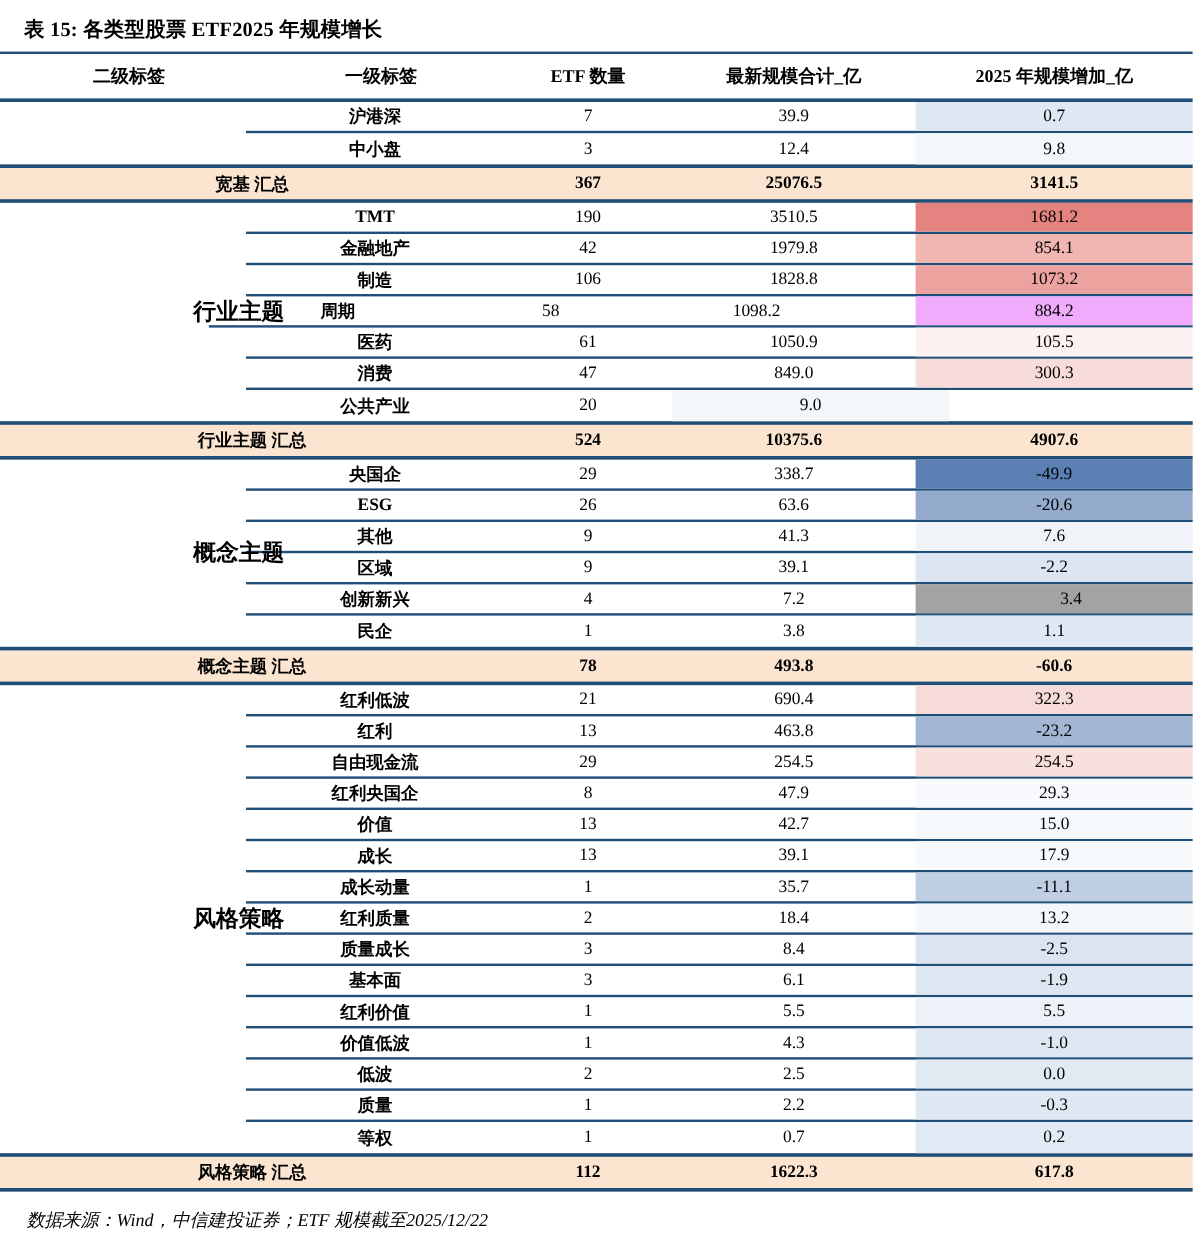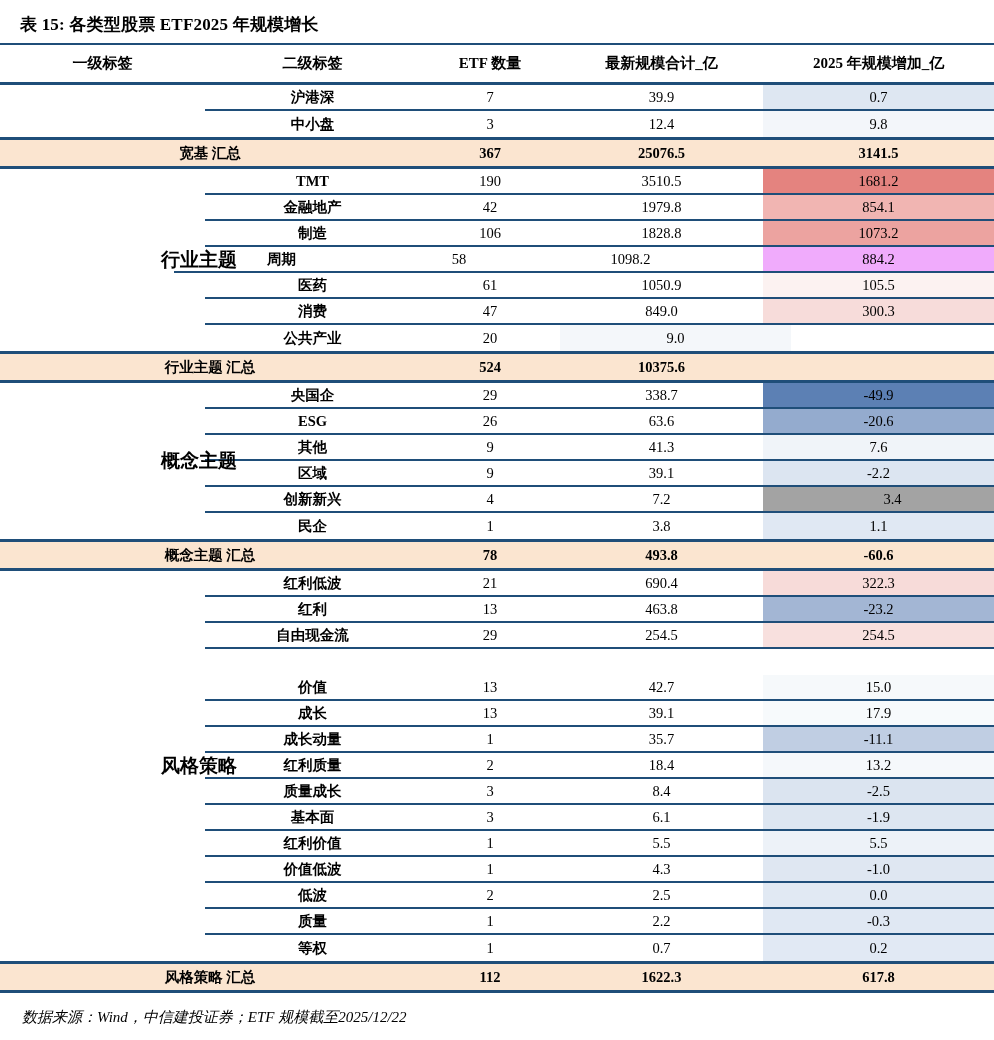--- a/index.html
+++ b/index.html
@@ -56,22 +56,22 @@
     font-style:italic;font-size:15px;
   }
 </style>
 </head>
 <body>
 
 <div class="title">表 15: 各类型股票 ETF2025 年规模增长</div>
 
 <div class="table">
   <div class="thead">
+    <div class="cell c2">二级标签</div>
     <div class="cell c1">一级标签</div>
-    <div class="cell c2">二级标签</div>
     <div class="cell c3">ETF 数量</div>
     <div class="cell c4">最新规模合计_亿</div>
     <div class="cell c5">2025 年规模增加_亿</div>
   </div>
   <div id="tbody">
       <div class="group">
         <div class="row">
           <div class="cell c1"></div>
           <div class="rest">
             <div class="cell c2 name-cell">沪港深</div>
@@ -158,20 +158,21 @@
             <div class="cell c2 name-cell">公共产业</div>
             <div class="cell c3 num-cell">20</div>
             <div class="cell c5 num-cell" style="background: rgb(244, 247, 250);">9.0</div>
           </div>
         </div>
       </div>
       <div class="summary">
         <div class="slabel">行业主题 汇总</div>
         <div class="cell c3">524</div>
         <div class="cell c4">10375.6</div>
+        <div class="cell c5">4907.6</div>
       </div>
       <div class="group">
         <div class="glabel">概念主题</div>
         <div class="row">
           <div class="cell c1"></div>
           <div class="rest">
             <div class="cell c2 name-cell">央国企</div>
             <div class="cell c3 num-cell">29</div>
             <div class="cell c4 num-cell">338.7</div>
             <div class="cell c5 num-cell" style="background: rgb(92, 128, 180);">-49.9</div>
@@ -253,20 +254,26 @@
           <div class="cell c1"></div>
           <div class="rest">
             <div class="cell c2 name-cell">自由现金流</div>
             <div class="cell c3 num-cell">29</div>
             <div class="cell c4 num-cell">254.5</div>
             <div class="cell c5 num-cell" style="background: rgb(248, 224, 222);">254.5</div>
           </div>
         </div>
         <div class="row">
           <div class="cell c1"></div>
+          <div class="rest">
+            <div class="cell c2 name-cell">红利央国企</div>
+            <div class="cell c3 num-cell">8</div>
+            <div class="cell c4 num-cell">47.9</div>
+            <div class="cell c5 num-cell" style="background: rgb(247, 249, 252);">29.3</div>
+          </div>
         </div>
         <div class="row">
           <div class="cell c1"></div>
           <div class="rest">
             <div class="cell c2 name-cell">价值</div>
             <div class="cell c3 num-cell">13</div>
             <div class="cell c4 num-cell">42.7</div>
             <div class="cell c5 num-cell" style="background: rgb(246, 249, 251);">15.0</div>
           </div>
         </div>

